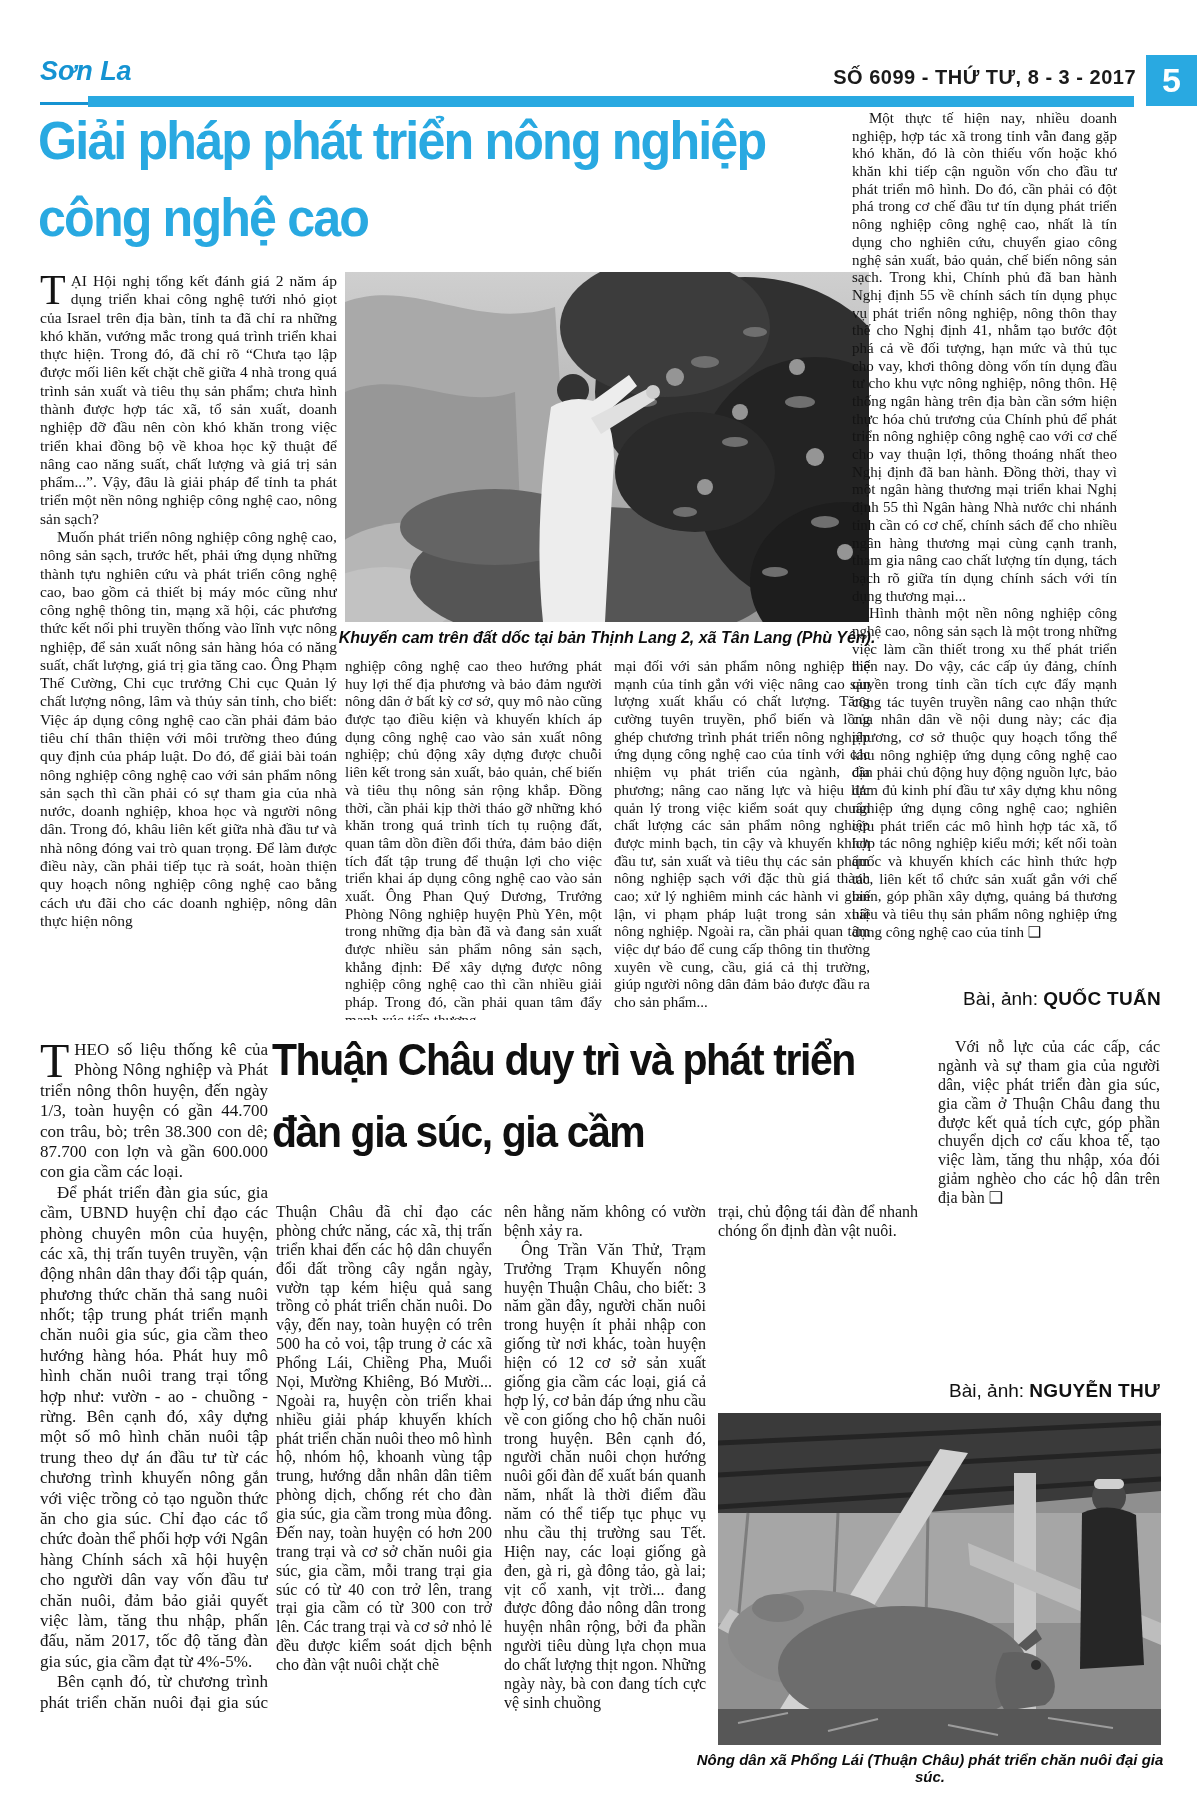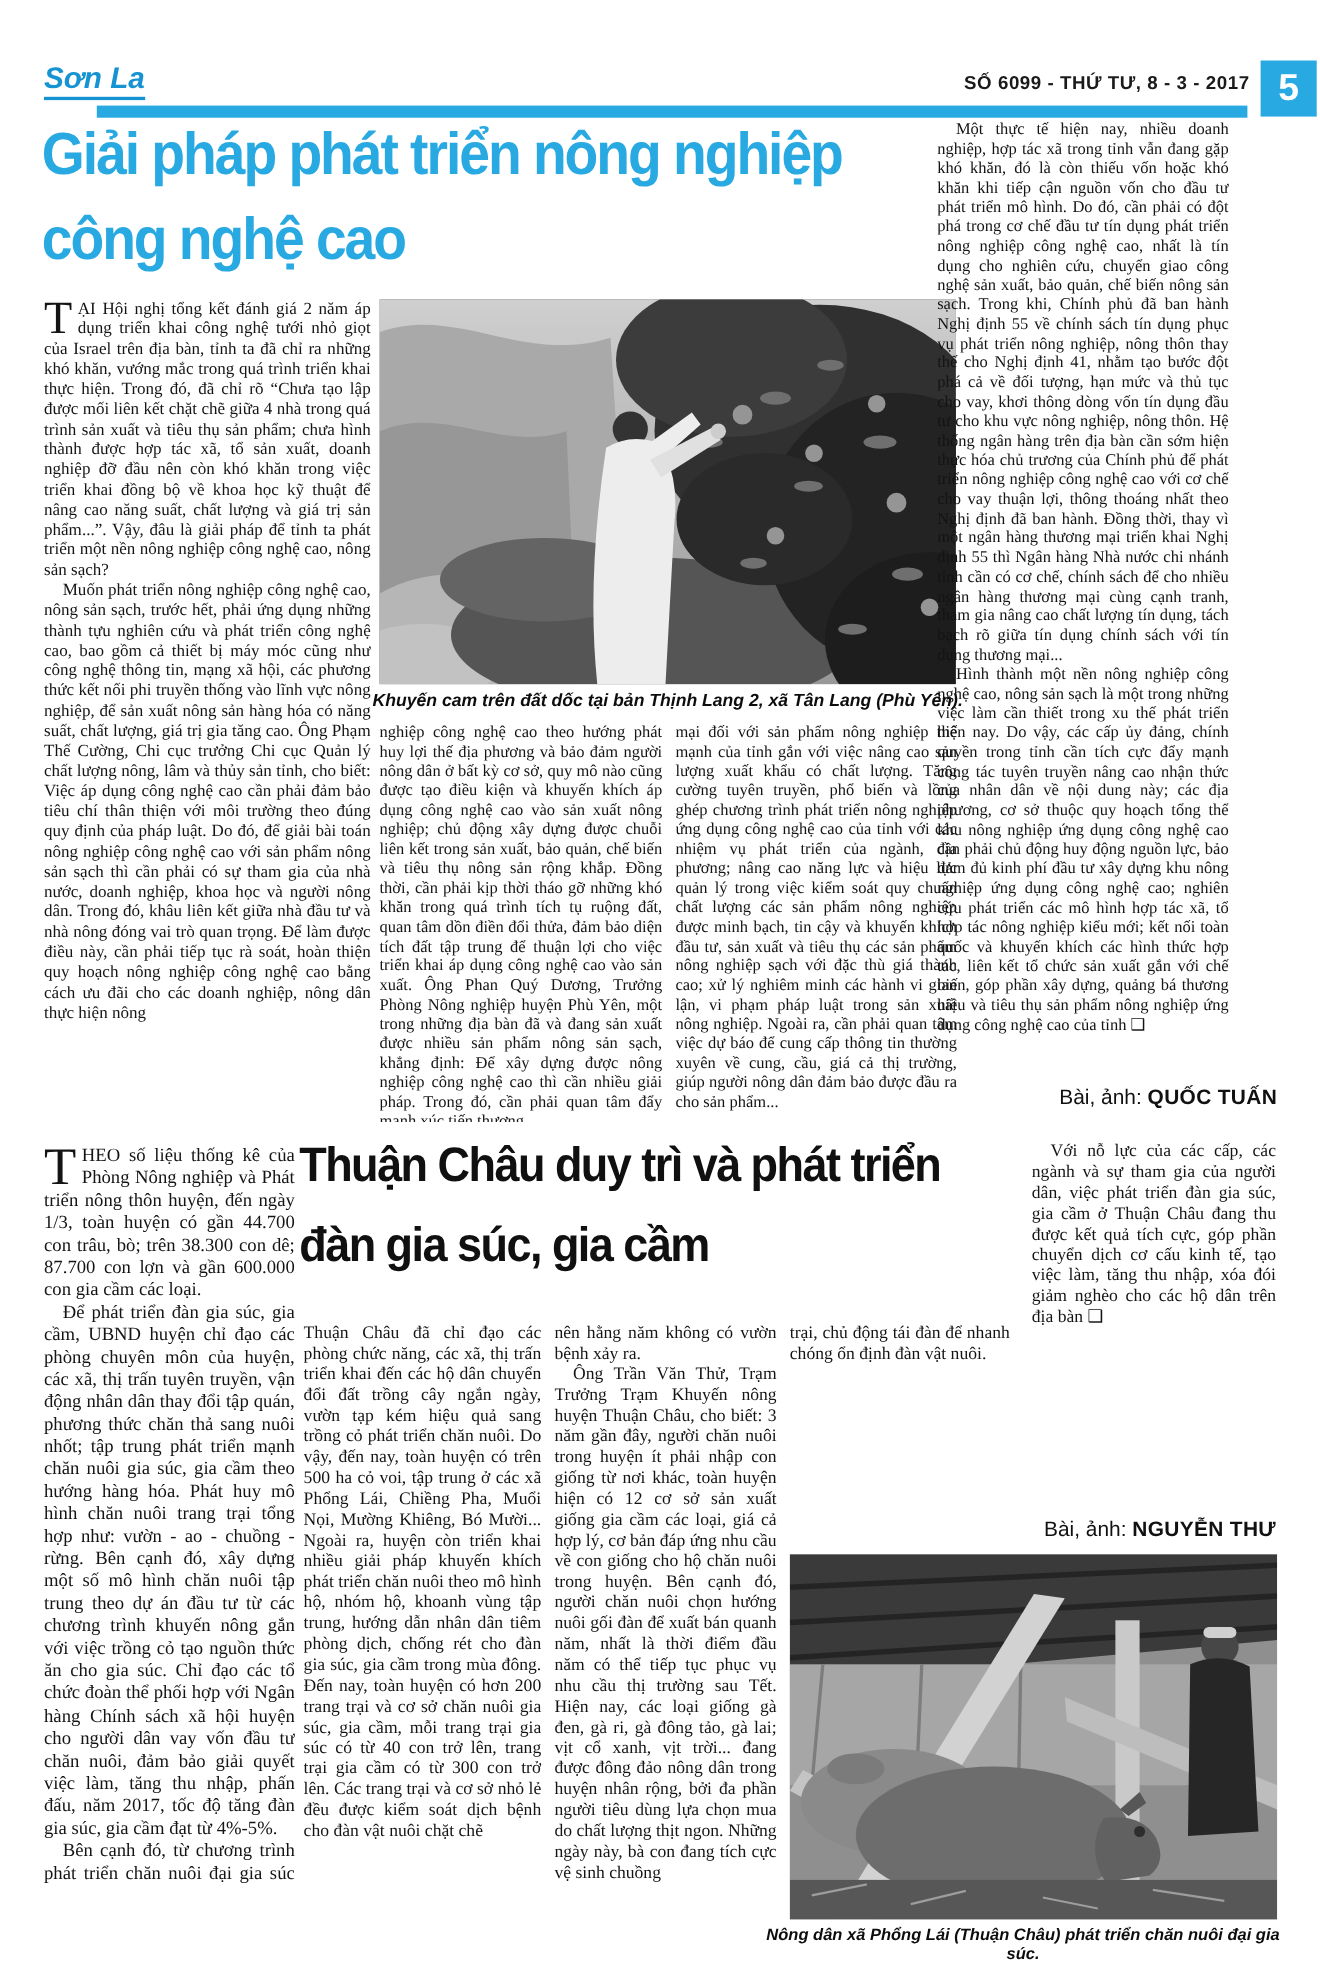--- a/index.html
+++ b/index.html
@@ -5,25 +5,25 @@
   html,body{margin:0;padding:0;background:#e8e8e8;}
   .page{
     position:relative;width:1200px;height:1800px;margin:0 auto;
     background:#ffffff;overflow:hidden;
     font-family:"Liberation Serif","DejaVu Serif",serif;color:#141414;
   }
   
   .section-label{
     position:absolute;left:40px;top:56px;
     font-family:"Liberation Sans",sans-serif;font-weight:bold;font-style:italic;
-    font-size:27px;color:#1593d2;border-bottom:3px solid #1593d2;padding-bottom:1px;
+    font-size:27px;color:#1593d2;border-bottom:3px solid #1593d2;padding-bottom:15px;
   }
   .issue-line{
     position:absolute;left:700px;top:66px;width:436px;text-align:right;
-    font-family:"Liberation Sans",sans-serif;font-weight:bold;font-size:17px;color:#1a1a1a;
+    font-family:"Liberation Sans",sans-serif;font-weight:bold;font-size:20px;color:#1a1a1a;
     letter-spacing:.5px;
   }
   .page-number{
     position:absolute;left:1146px;top:55px;width:51px;height:51px;background:#29a9e1;
     font-family:"Liberation Sans",sans-serif;font-weight:bold;font-size:34px;color:#fff;
     text-align:center;line-height:51px;
   }
   .header-rule{position:absolute;left:88px;top:96px;width:1046px;height:11px;background:#29a9e1;}
   
   .a1-headline{
@@ -184,21 +184,21 @@
   <div class="col a2c" id="a2-col3">
     <p>nên hằng năm không có vườn bệnh xảy ra.</p>
     <p class="ind">Ông Trần Văn Thử, Trạm Trưởng Trạm Khuyến nông huyện Thuận Châu, cho biết: 3 năm gần đây, người chăn nuôi trong huyện ít phải nhập con giống từ nơi khác, toàn huyện hiện có 12 cơ sở sản xuất giống gia cầm các loại, giá cả hợp lý, cơ bản đáp ứng nhu cầu về con giống cho hộ chăn nuôi trong huyện. Bên cạnh đó, người chăn nuôi chọn hướng nuôi gối đàn để xuất bán quanh năm, nhất là thời điểm đầu năm có thể tiếp tục phục vụ nhu cầu thị trường sau Tết. Hiện nay, các loại giống gà đen, gà ri, gà đông tảo, gà lai; vịt cổ xanh, vịt trời... đang được đông đảo nông dân trong huyện nhân rộng, bởi đa phần người tiêu dùng lựa chọn mua do chất lượng thịt ngon. Những ngày này, bà con đang tích cực vệ sinh chuồng</p>
   </div>
 
   <div class="col a2c" id="a2-col4">
     <p>trại, chủ động tái đàn để nhanh chóng ổn định đàn vật nuôi.</p>
   </div>
 
   <div class="col a2c" id="a2-col5">
-    <p class="ind">Với nỗ lực của các cấp, các ngành và sự tham gia của người dân, việc phát triển đàn gia súc, gia cầm ở Thuận Châu đang thu được kết quả tích cực, góp phần chuyển dịch cơ cấu kinh tế, tạo việc làm, tăng thu nhập, xóa đói giảm nghèo cho các hộ dân trên địa bàn ❑</p>
+    <p class="ind">Với nỗ lực của các cấp, các ngành và sự tham gia của người dân, việc phát triển đàn gia súc, gia cầm ở Thuận Châu đang thu được kết quả tích cực, góp phần chuyển dịch cơ cấu khoa tế, tạo việc làm, tăng thu nhập, xóa đói giảm nghèo cho các hộ dân trên địa bàn ❑</p>
   </div>
 
   <div class="byline" id="a2-byline">
     <span>Bài, ảnh: </span><span class="name">NGUYỄN THƯ</span>
   </div>
 
   <div class="photo" id="a2-photo">
     <svg viewBox="0 0 443 332" preserveAspectRatio="none" aria-hidden="true">
       <rect x="0" y="0" width="443" height="332" fill="#8f8f8f"></rect>
 

